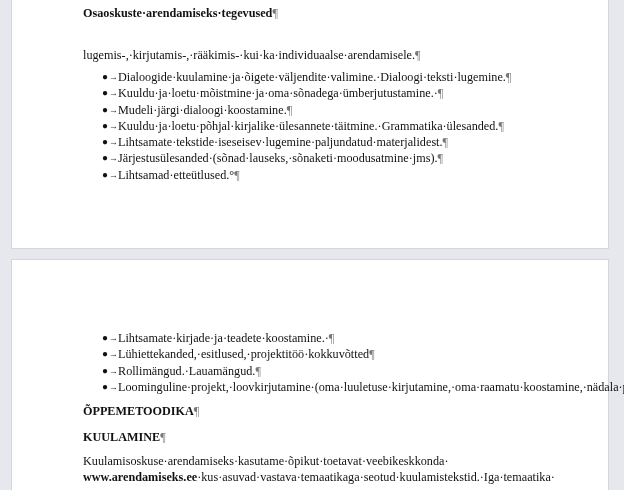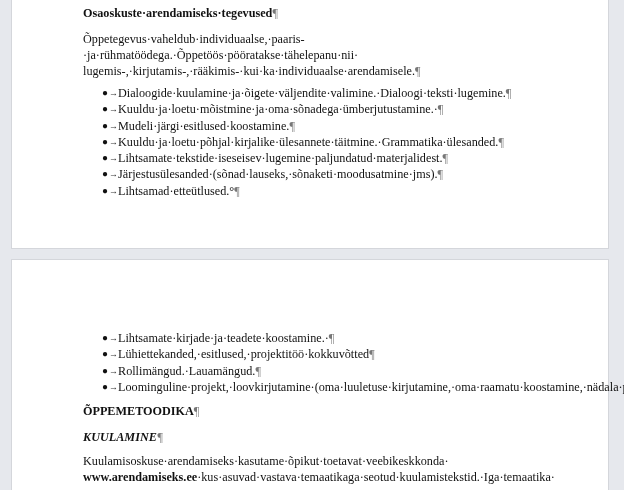--- a/index.html
+++ b/index.html
@@ -18,43 +18,43 @@
   li .bullet { position:absolute; left:20px; top:0; font-size:10px; }
   li .arrow { position:absolute; left:27px; top:0; font-size:9px; color:#333; }
 </style>
 </head>
 <body>
 
 <div class="page" id="page1">
   <div class="content" style="top:6px;">
     <p class="h"><span>Osaoskuste·arendamiseks·tegevused</span><span class="pm">¶</span></p>
     <p style="margin-top:10px;">
-      <span>Õppetegevus·vaheldub·individuaalse,·paaris-·ja·rühmatöödega.·Õppetöös·pööratakse·tähelepanu·nii·</span><br>
+      <br>
       <span>lugemis-,·kirjutamis-,·rääkimis-·kui·ka·individuaalse·arendamisele.</span><span class="pm">¶</span>
     </p>
     <ul style="margin-top:6px;" id="list1">
         <li><span class="bullet">●</span><span class="arrow">→</span><span>Dialoogide·kuulamine·ja·õigete·väljendite·valimine.·Dialoogi·teksti·lugemine.</span><span class="pm">¶</span></li>
         <li><span class="bullet">●</span><span class="arrow">→</span><span>Kuuldu·ja·loetu·mõistmine·ja·oma·sõnadega·ümberjutustamine.·</span><span class="pm">¶</span></li>
-        <li><span class="bullet">●</span><span class="arrow">→</span><span>Mudeli·järgi·esitlused·koostamine.</span><span class="pm">¶</span></li>
+        <li><span class="bullet">●</span><span class="arrow">→</span><span>Mudeli·järgi·dialoogi·koostamine.</span><span class="pm">¶</span></li>
         <li><span class="bullet">●</span><span class="arrow">→</span><span>Kuuldu·ja·loetu·põhjal·kirjalike·ülesannete·täitmine.·Grammatika·ülesanded.</span><span class="pm">¶</span></li>
         <li><span class="bullet">●</span><span class="arrow">→</span><span>Lihtsamate·tekstide·iseseisev·lugemine·paljundatud·materjalidest.</span><span class="pm">¶</span></li>
         <li><span class="bullet">●</span><span class="arrow">→</span><span>Järjestusülesanded·(sõnad·lauseks,·sõnaketi·moodusatmine·jms).</span><span class="pm">¶</span></li>
         <li><span class="bullet">●</span><span class="arrow">→</span><span>Lihtsamad·etteütlused.°</span><span class="pm">¶</span></li>
       </ul>
   </div>
 </div>
 
 <div class="page" id="page2">
   <div class="content" style="top:70px;">
     <ul id="list2">
         <li><span class="bullet">●</span><span class="arrow">→</span><span>Lihtsamate·kirjade·ja·teadete·koostamine.·</span><span class="pm">¶</span></li>
         <li><span class="bullet">●</span><span class="arrow">→</span><span>Lühiettekanded,·esitlused,·projektitöö·kokkuvõtted</span><span class="pm">¶</span></li>
         <li><span class="bullet">●</span><span class="arrow">→</span><span>Rollimängud.·Lauamängud.</span><span class="pm">¶</span></li>
         <li><span class="bullet">●</span><span class="arrow">→</span><span>Loominguline·projekt,·loovkirjutamine·(oma·luuletuse·kirjutamine,·oma·raamatu·koostamine,·nädala·päeviku·pidamine).</span></li>
       </ul>
     <p class="h" style="margin-top:8px;"><span>ÕPPEMETOODIKA</span><span class="pm">¶</span></p>
-    <p class="h" style="margin-top:10px;font-style:italic;"><span>KUULAMINE</span><span class="pm">¶</span></p>
+    <p class="h" style="margin-top:10px;"><span>KUULAMINE</span><span class="pm">¶</span></p>
     <p style="margin-top:8px;">
       <span>Kuulamisoskuse·arendamiseks·kasutame·õpikut·toetavat·veebikeskkonda·</span><br>
       <b>www.arendamiseks.ee</b><span>·kus·asuvad·vastava·temaatikaga·seotud·kuulamistekstid.·Iga·temaatika·</span>
     </p>
   </div>
 </div>
 
 </body></html>

